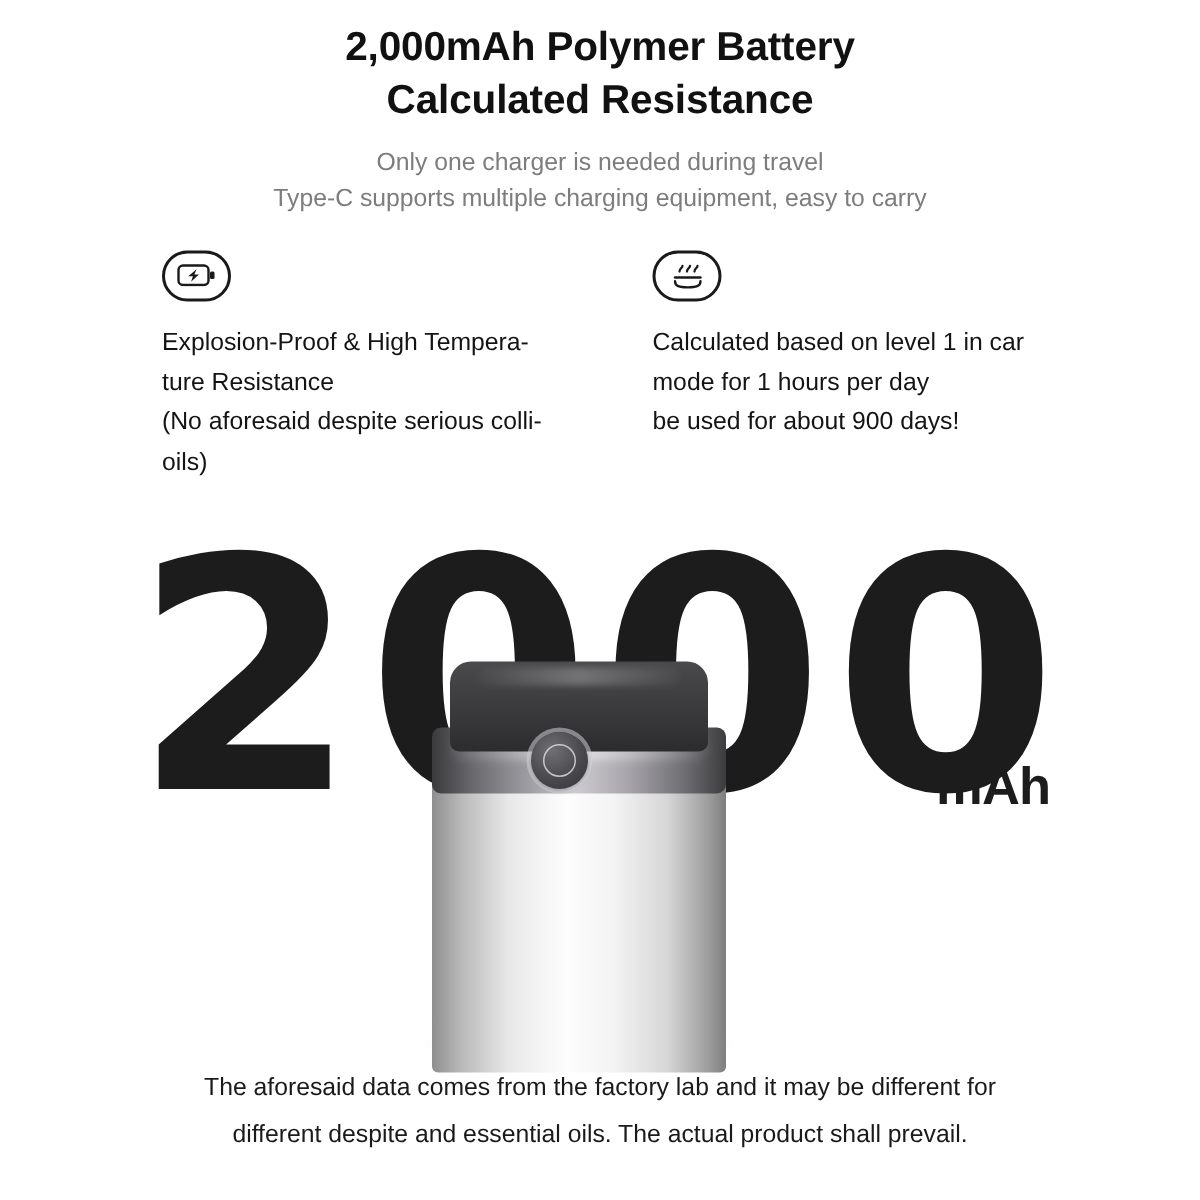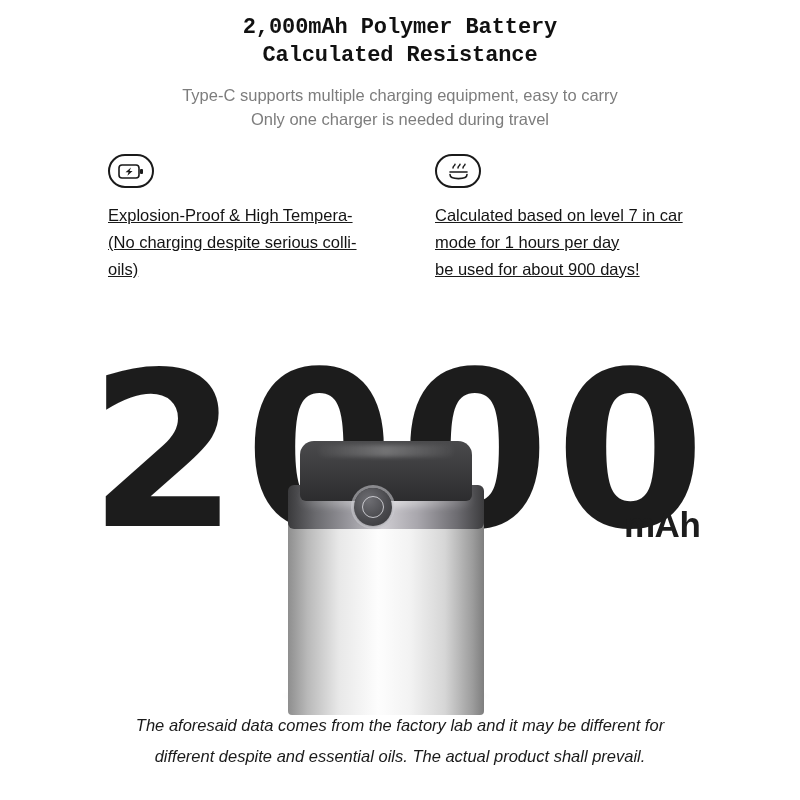--- a/index.html
+++ b/index.html
@@ -15,27 +15,26 @@
     overflow: hidden;
     position: relative;
   }
 
   
   .header {
     padding-top: 14px;
     text-align: center;
   }
   .headline {
-    font-size: 22px;
+    font-size: 27px;
     font-weight: bold;
     line-height: 1.28;
     color: #111111;
     letter-spacing: -0.1px;
     padding: 0 58px;
-    font-family: Liberation Mono, monospace;
   }
   .headline .line {
     display: block;
   }
   .subhead {
     margin-top: 14px;
     font-size: 16.5px;
     color: #7d7d7d;
     line-height: 1.45;
     font-weight: 400;
@@ -44,21 +43,20 @@
     display: block;
   }
 
   
   .features {
     display: flex;
     margin-top: 22px;
     padding: 0 62px 0 108px;
     box-sizing: border-box;
     gap: 24px;
-    text-decoration: underline;
   }
   .feature {
     width: 330px;
   }
   .feature-icon {
     width: 46px;
     height: 34px;
     border: 2px solid #1a1a1a;
     border-radius: 17px;
     display: flex;
@@ -205,69 +203,69 @@
     position: absolute;
     left: 0;
     top: 710px;
     width: 800px;
     text-align: center;
     font-size: 16.5px;
     line-height: 1.9;
     color: #1a1a1a;
     padding: 0 60px;
     box-sizing: border-box;
-    font-style: italic;
   }
   .footer .line {
     display: block;
   }
 </style>
 </head>
 <body>
 
 <div class="header">
   <div class="headline">
     <span class="line">2,000mAh Polymer Battery</span>
     <span class="line">Calculated Resistance</span>
   </div>
   <div class="subhead">
+    <span class="line">Only one charger is needed during travel</span>
     <span class="line">Type-C supports multiple charging equipment, easy to carry</span>
-    <span class="line">Only one charger is needed during travel</span>
   </div>
 </div>
 
 <div class="features">
 
   <div class="feature">
     <div class="feature-icon">
       <svg width="26" height="15" viewBox="0 0 26 15" aria-hidden="true">
         <rect x="1" y="1" width="20" height="13" rx="3" ry="3" fill="none" stroke="#1a1a1a" stroke-width="1.6"></rect>
         <rect x="22" y="5" width="3" height="5" rx="1" fill="#1a1a1a"></rect>
         <path d="M13 3.5 L7.5 8.2 L10.6 8.2 L9.4 11.8 L14.6 7 L11.6 7 Z" fill="#1a1a1a"></path>
       </svg>
     </div>
     <div class="feature-text">
       <span class="line">Explosion-Proof &amp; High Tempera-</span>
-      <span class="line">(No charging despite serious colli-</span>
+      <span class="line">ture Resistance</span>
+      <span class="line">(No aforesaid despite serious colli-</span>
       <span class="line">oils)</span>
     </div>
   </div>
 
   <div class="feature">
     <div class="feature-icon">
       <svg width="24" height="18" viewBox="0 0 24 18" aria-hidden="true">
         <path d="M7 6 C7 3.5, 9 4, 9 2.2" fill="none" stroke="#1a1a1a" stroke-width="1.5" stroke-linecap="round"></path>
         <path d="M12 6 C12 3.5, 14 4, 14 2.2" fill="none" stroke="#1a1a1a" stroke-width="1.5" stroke-linecap="round"></path>
         <path d="M17 6 C17 3.5, 19 4, 19 2.2" fill="none" stroke="#1a1a1a" stroke-width="1.5" stroke-linecap="round"></path>
         <line x1="4" y1="10" x2="21" y2="10" stroke="#1a1a1a" stroke-width="1.6" stroke-linecap="round"></line>
         <path d="M4 12.5 C4 15.8, 7 16.6, 12.5 16.6 C18 16.6, 21 15.8, 21 12.5" fill="none" stroke="#1a1a1a" stroke-width="1.6" stroke-linecap="round"></path>
       </svg>
     </div>
     <div class="feature-text">
-      <span class="line">Calculated based on level 7 in car</span>
+      <span class="line">Calculated based on level 1 in car</span>
       <span class="line">mode for 1 hours per day</span>
       <span class="line">be used for about 900 days!</span>
     </div>
   </div>
 
 </div>
 
 <div class="numberband">
   <div class="bignum">2000</div>
 </div>

